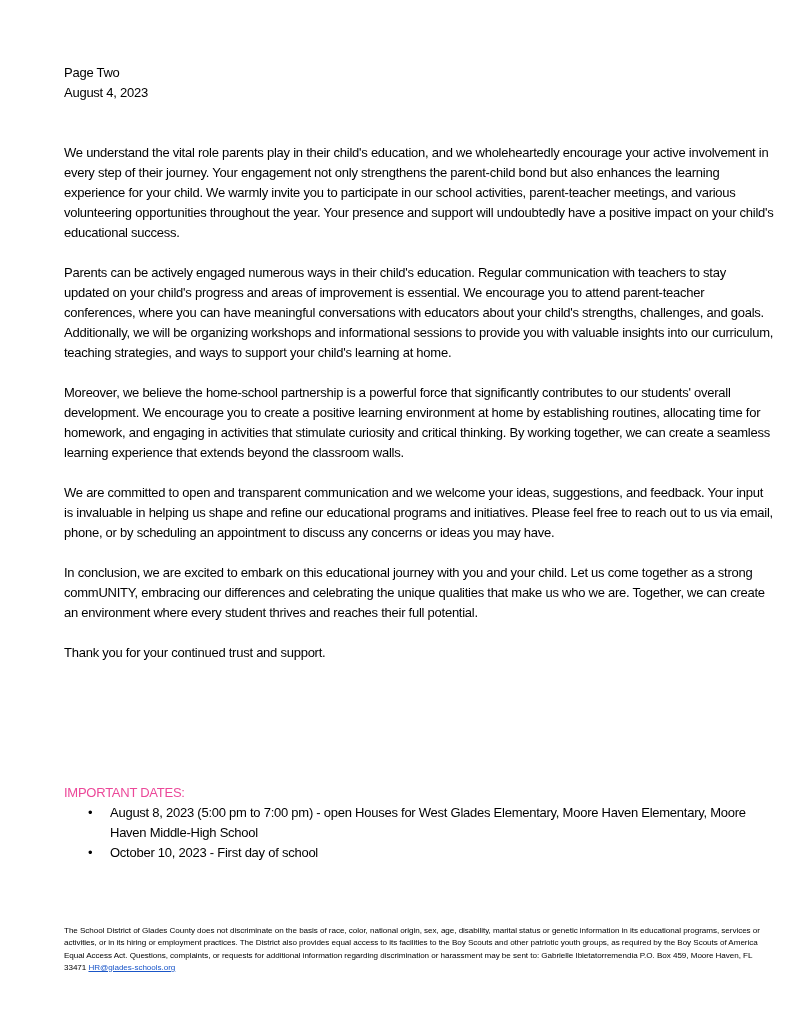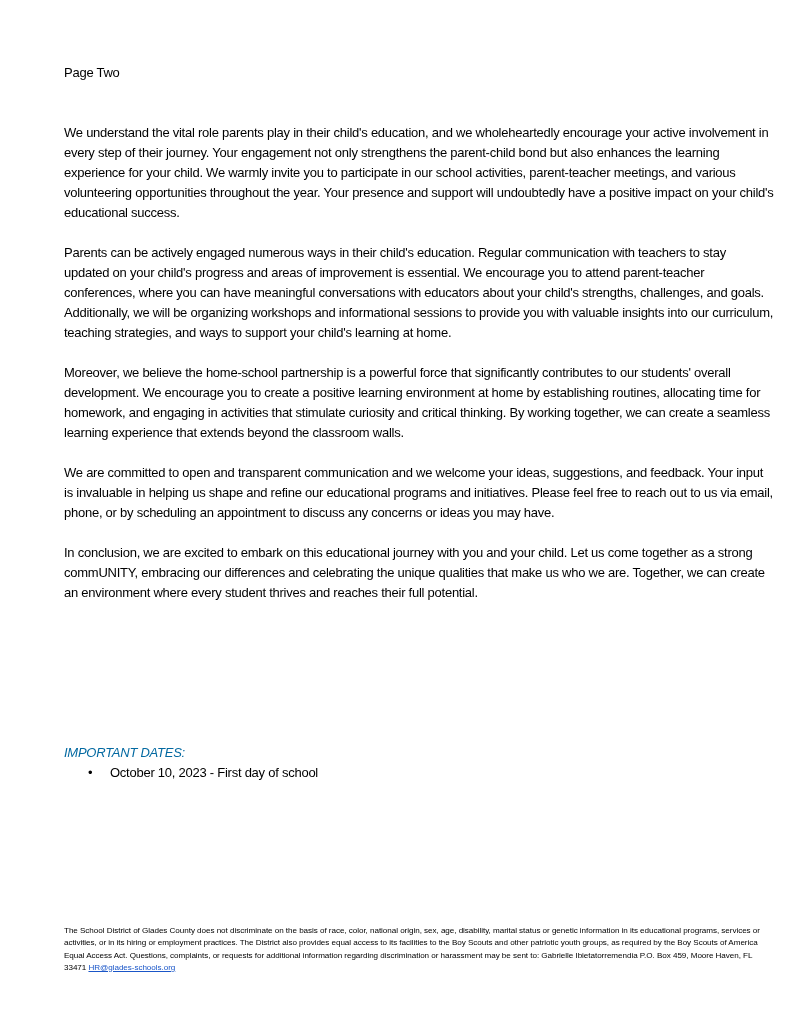--- a/index.html
+++ b/index.html
@@ -31,39 +31,42 @@
     font-family: "Liberation Sans", sans-serif;
   }
   .footer a { color: #1a56c8; }
 </style>
 </head>
 <body>
 
 <div class="page">
   <div class="main">
     <span class="hdr-line">Page Two</span>
+    <span class="hdr-line">August 4, 2023</span>
     <div class="gap-lg"></div>
 
     <p>We understand the vital role parents play in their child's education, and we wholeheartedly encourage your active involvement in every step of their journey. Your engagement not only strengthens the parent-child bond but also enhances the learning experience for your child. We warmly invite you to participate in our school activities, parent-teacher meetings, and various volunteering opportunities throughout the year. Your presence and support will undoubtedly have a positive impact on your child's educational success.</p>
     <div class="gap"></div>
     <p>Parents can be actively engaged numerous ways in their child's education. Regular communication with teachers to stay updated on your child's progress and areas of improvement is essential. We encourage you to attend parent-teacher conferences, where you can have meaningful conversations with educators about your child's strengths, challenges, and goals. Additionally, we will be organizing workshops and informational sessions to provide you with valuable insights into our curriculum, teaching strategies, and ways to support your child's learning at home.</p>
     <div class="gap"></div>
     <p>Moreover, we believe the home-school partnership is a powerful force that significantly contributes to our students' overall development. We encourage you to create a positive learning environment at home by establishing routines, allocating time for homework, and engaging in activities that stimulate curiosity and critical thinking.  By working together, we can create a seamless learning experience that extends beyond the classroom walls.</p>
     <div class="gap"></div>
     <p>We are committed to open and transparent communication and we welcome your ideas, suggestions, and feedback. Your input is invaluable in helping us shape and refine our educational programs and initiatives. Please feel free to reach out to us via email, phone, or by scheduling an appointment to discuss any concerns or ideas you may have.</p>
     <div class="gap"></div>
     <p>In conclusion, we are excited to embark on this educational journey with you and your child.  Let us come together as a strong commUNITY, embracing our differences and celebrating the unique qualities that make us who we are. Together, we can create an environment where every student thrives and reaches their full potential.</p>
     <div class="gap"></div>
+    <p>Thank you for your continued trust and support.</p>
     <div class="gap"></div>
     <div class="gap-sig"></div>
 
     <div class="gap"></div>
 
-    <p class="red" style="color: #0369a1; font-style: italic;">IMPORTANT DATES:</p>
+    <p class="red" style="color: #ec4899;">IMPORTANT DATES:</p>
     <ul class="dates">
+      <li>August 8, 2023 (5:00 pm to 7:00 pm) - open Houses for West Glades Elementary, Moore Haven Elementary, Moore Haven Middle-High School</li>
       <li>October 10, 2023 - First day of school</li>
     </ul>
   </div>
 
   <div class="footer">
     <span>The School District of Glades County does not discriminate on the basis of race, color, national origin, sex, age, disability, marital status or genetic information in its educational programs, services or activities, or in its hiring or employment practices. The District also provides equal access to its facilities to the Boy Scouts and other patriotic youth groups, as required by the Boy Scouts of America Equal Access Act. Questions, complaints, or requests for additional information regarding discrimination or harassment may be sent to: Gabrielle Ibietatorremendia P.O. Box 459, Moore Haven, FL 33471</span>
     <a href="mailto:HR@glades-schools.org" style="color: rgb(26, 86, 200);">HR@glades-schools.org</a>
   </div>
 </div>
 

